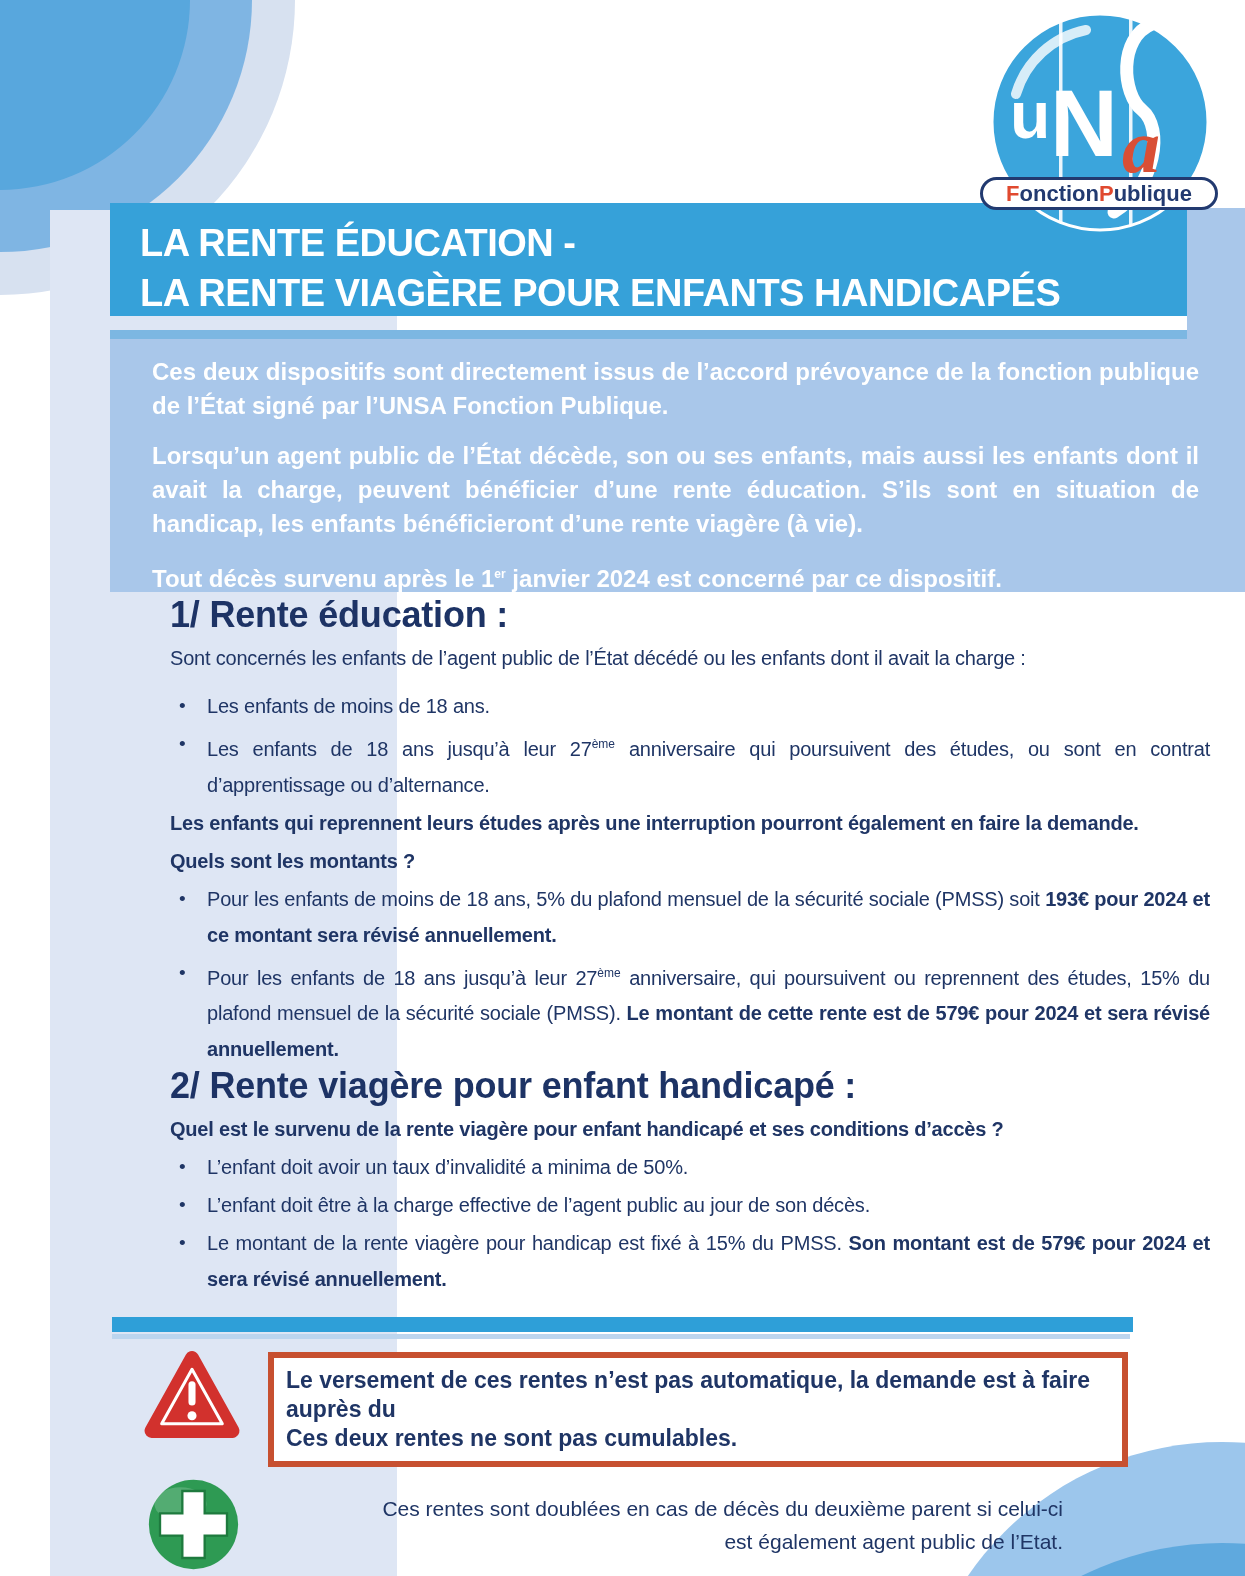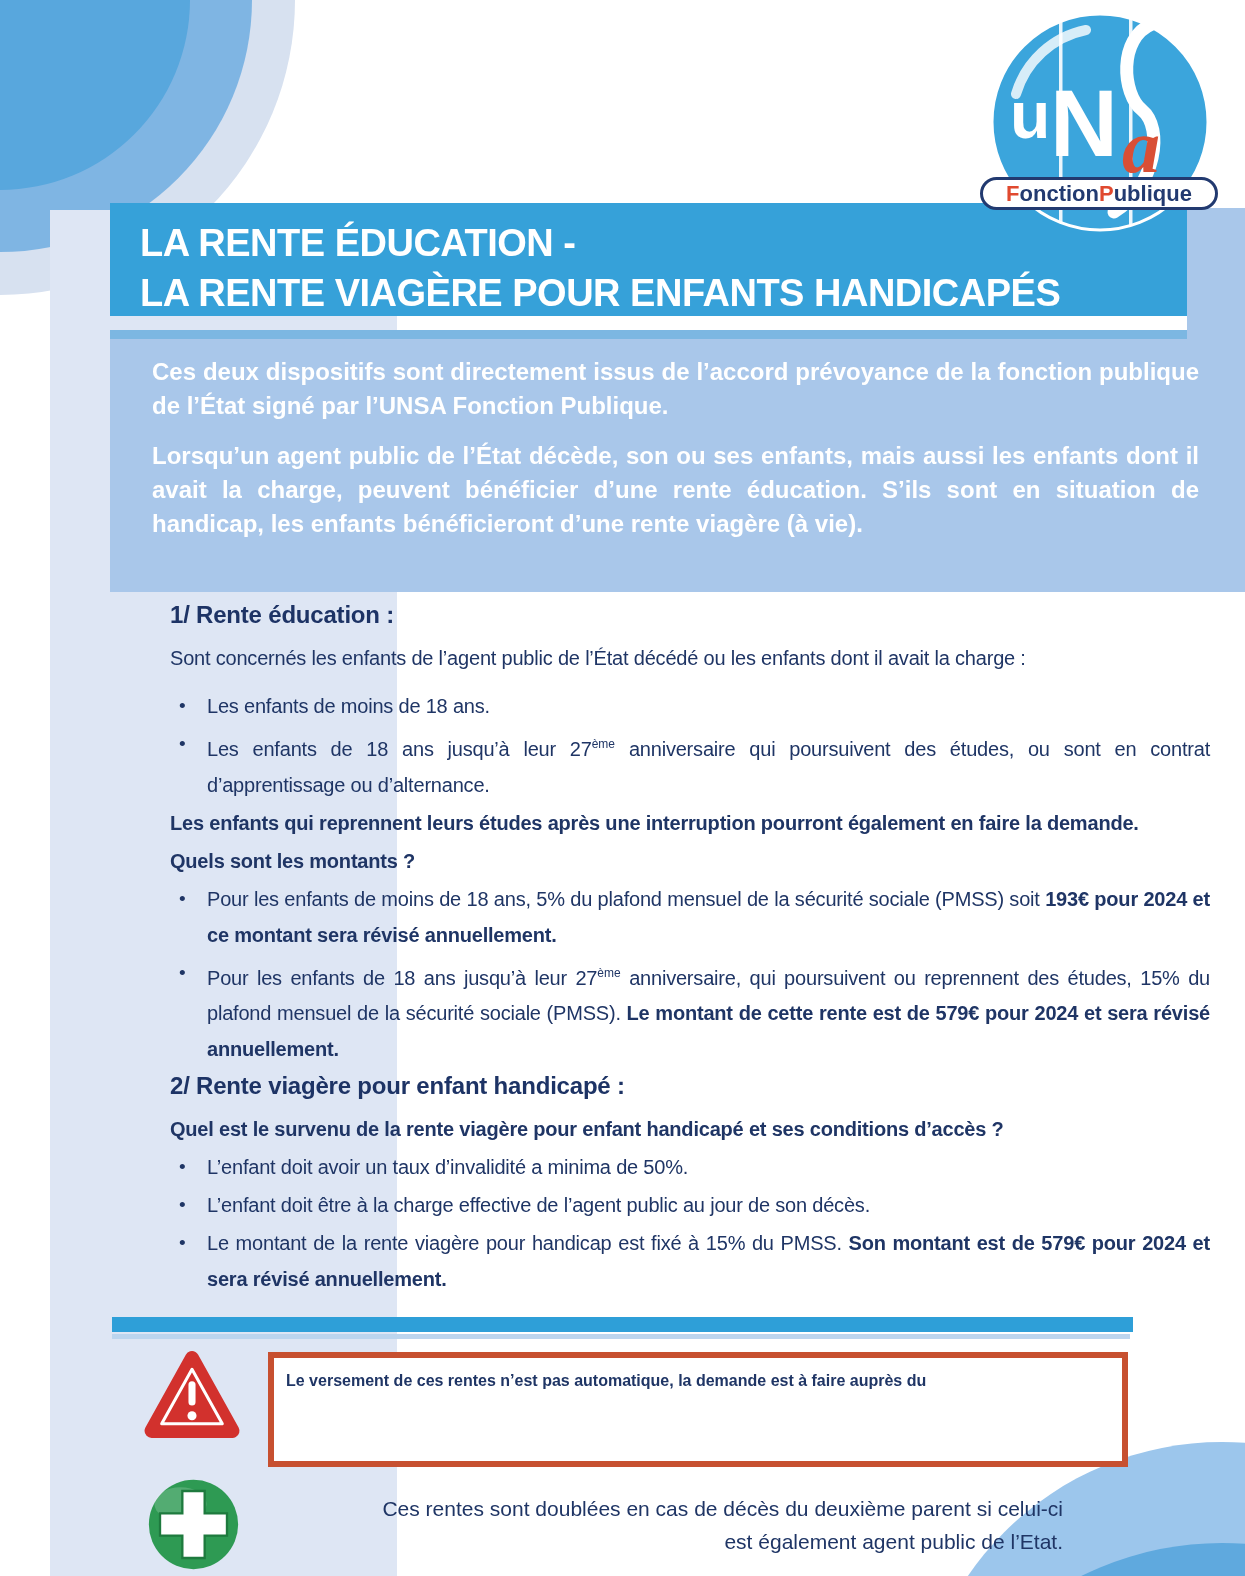--- a/index.html
+++ b/index.html
@@ -34,39 +34,39 @@
   
   .logo { position:absolute; left:988px; top:10px; width:224px; height:224px; }
   .fp-badge { position:absolute; left:980px; top:177px; width:238px; height:33px; background:#fff;
               border:3px solid #223A70; border-radius:20px; display:flex; align-items:center;
               justify-content:center; font-size:22px; font-weight:bold; color:#223A70; letter-spacing:0; }
   .fp-badge .red { color:#E0492F; }
 
   
   .content { position:absolute; left:170px; top:598px; width:1040px; color:#1F3565;
              font-size:20px; line-height:36px; letter-spacing:-0.2px; }
-  .content h2 { font-size:24px; line-height:34px; font-weight:bold; color:#1D3365; margin-bottom:8px; }
+  .content h2 { font-size:36px; line-height:34px; font-weight:bold; color:#1D3365; margin-bottom:8px; }
   .content p { margin-bottom:2px; }
   .content .just { text-align:justify; }
   .content .b { font-weight:bold; }
   .content .gap { margin-bottom:12px; }
   .bullet { display:flex; margin-bottom:2px; }
   .bullet .dot { width:37px; padding-left:9px; flex:0 0 37px; font-size:19px; }
   .bullet p { flex:1; margin:0; text-align:justify; }
   .sup { font-size:12px; vertical-align:super; letter-spacing:0; }
 
   
   .divider { position:absolute; left:112px; top:1317px; width:1021px; height:15px; background:#2E9FD8; }
   .divider-light { position:absolute; left:112px; top:1334px; width:1018px; height:5px; background:#BCD5EE; }
 
   
   .warn-icon { position:absolute; left:140px; top:1348px; width:104px; height:96px; }
   .alert-box { position:absolute; left:268px; top:1352px; width:860px; height:115px;
                border:6px solid #C75030; background:#fff; padding:8px 10px 0 12px; }
-  .alert-box span { display:block; font-size:16px; font-weight:bold; color:#1F3565; line-height:29px; }
+  .alert-box span { display:block; font-size:23px; font-weight:bold; color:#1F3565; line-height:29px; }
 
   
   .cross-icon { position:absolute; left:147px; top:1478px; width:93px; height:93px; }
   .note { position:absolute; left:283px; top:1492px; width:780px; font-size:21px; font-weight:normal;
           color:#1F3565; line-height:33px;text-align:right; }
   .note span { display:block; }
 </style>
 </head>
 <body>
 
@@ -82,20 +82,21 @@
 
   <div class="title-banner">
     <h1>LA RENTE ÉDUCATION -</h1>
     <h1>LA RENTE VIAGÈRE POUR ENFANTS HANDICAPÉS</h1>
   </div>
   <div class="title-underline"></div>
 
   <div class="intro">
     <p class="just">Ces deux dispositifs sont directement issus de l’accord prévoyance de la fonction publique de l’État signé par l’UNSA Fonction Publique.</p>
     <p class="just">Lorsqu’un agent public de l’État décède, son ou ses enfants, mais aussi les enfants dont il avait la charge, peuvent bénéficier d’une rente éducation. S’ils sont en situation de handicap, les enfants bénéficieront d’une rente viagère (à vie).</p>
+    <p><span>Tout décès survenu après le 1</span><sup class="sup">er</sup><span> janvier 2024 est concerné par ce dispositif.</span></p>
   </div>
 
   <svg class="logo" viewBox="0 0 224 224">
     <defs>
         <clipPath id="lc">
           <circle cx="112" cy="112" r="108"></circle>
         </clipPath>
       </defs>
     <circle cx="112" cy="112" r="108" fill="#3BA5DC" stroke="#FFFFFF" stroke-width="3"></circle>
     <g clip-path="url(#lc)">
@@ -167,20 +168,21 @@
   <div class="divider-light"></div>
 
   <svg class="warn-icon" viewBox="0 0 100 95">
     <path d="M50 10 L90 82 H10 Z" fill="#D2312D" stroke="#D2312D" stroke-width="14" stroke-linejoin="round"></path>
     <path d="M50 21 L80 75 H20 Z" fill="none" stroke="#FFFFFF" stroke-width="3" stroke-linejoin="round"></path>
     <rect x="46.5" y="33" width="7" height="24" rx="3.5" fill="#FFFFFF"></rect>
     <circle cx="50" cy="67" r="4.5" fill="#FFFFFF"></circle>
   </svg>
   <div class="alert-box">
     <span>Le versement de ces rentes n’est pas automatique, la demande est à faire auprès du</span>
+    <span>Ces deux rentes ne sont pas cumulables.</span>
   </div>
 
   <svg class="cross-icon" viewBox="0 0 100 100">
     <circle cx="50" cy="50" r="48" fill="#2E9A53"></circle>
     <ellipse cx="36" cy="28" rx="28" ry="18" fill="rgba(255,255,255,0.18)"></ellipse>
     <path d="M38 14 h24 v24 h24 v24 h-24 v24 h-24 v-24 h-24 v-24 h24 Z" fill="#FFFFFF" stroke="#1E7A3E" stroke-width="2.5"></path>
   </svg>
   <div class="note">
     <span>Ces rentes sont doublées en cas de décès du deuxième parent si celui-ci</span>
     <span>est également agent public de l’Etat.</span>

